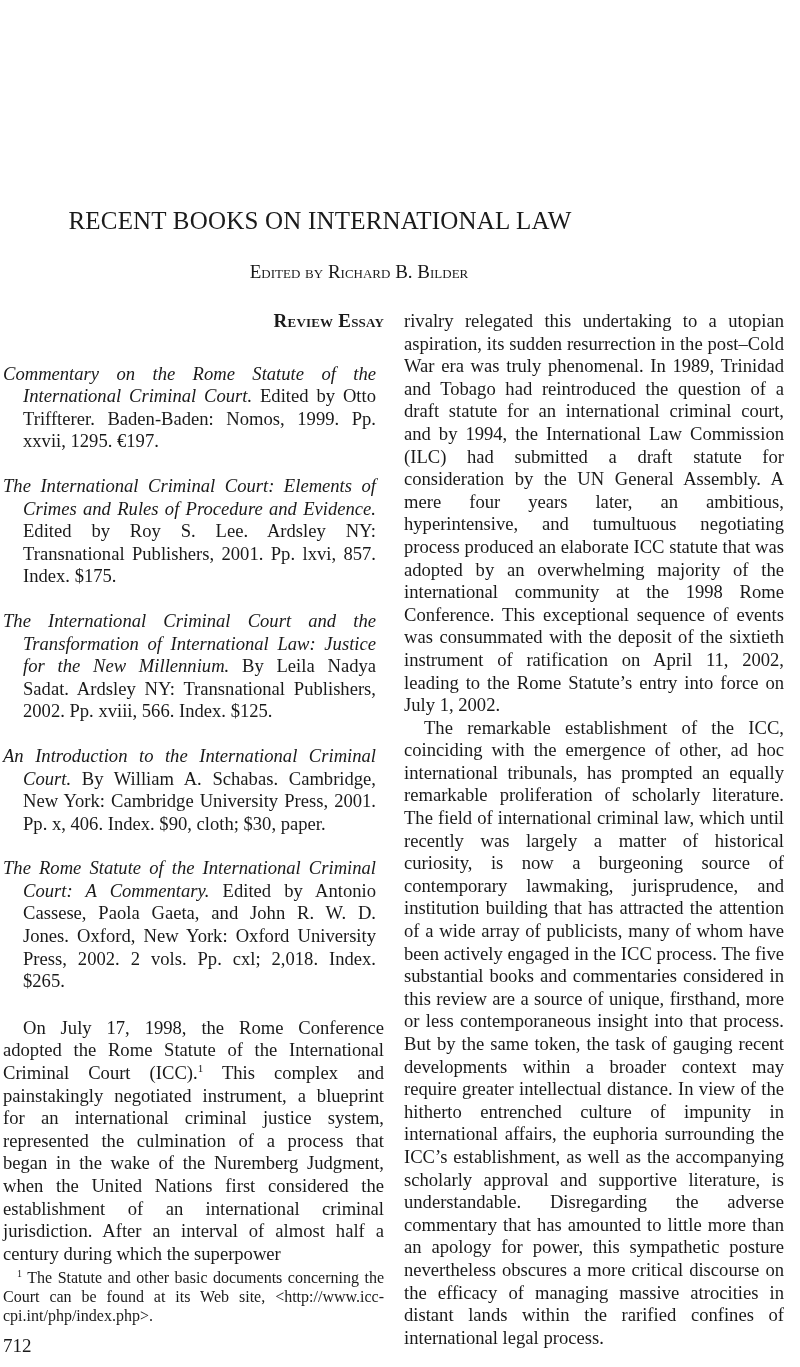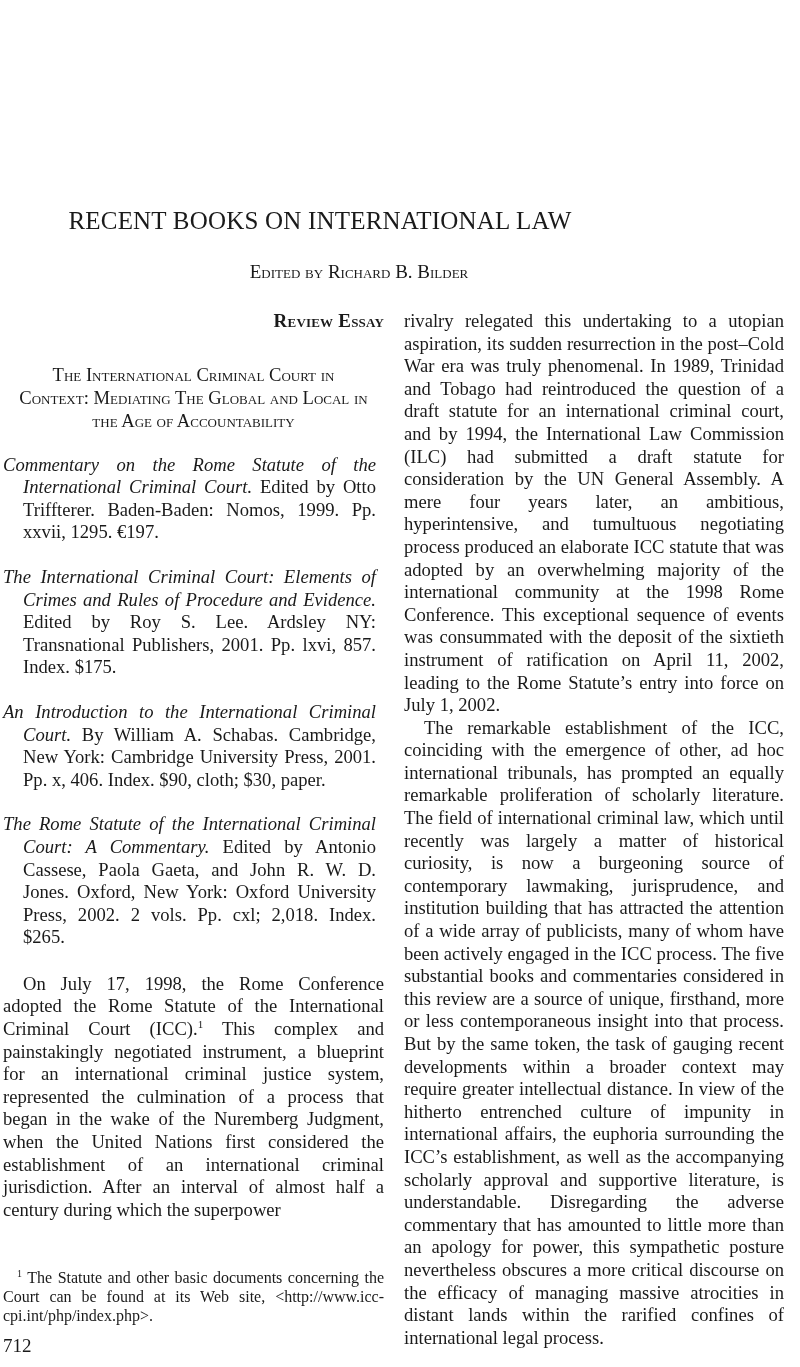--- a/index.html
+++ b/index.html
@@ -46,24 +46,24 @@
     }
   </style>
 </head>
 <body>
 
 <h1 class="title">RECENT BOOKS ON INTERNATIONAL LAW</h1>
 <div class="editor">Edited by Richard B. Bilder</div>
 
 <div class="col col-left">
   <div class="section-label">Review Essay</div>
-  <div class="essay-title">The International Criminal Court in Context: Mediating The Global and Local in the Age of Accountability</div>
 
   <div class="book"><i>Commentary on the Rome Statute of the International Criminal Court.</i><span> Edited by Otto Triffterer. Baden-Baden: Nomos, 1999. Pp. xxvii, 1295. €197.</span></div>
   <div class="book"><i>The International Criminal Court: Elements of Crimes and Rules of Procedure and Evidence.</i><span> Edited by Roy S. Lee. Ardsley NY: Transnational Publishers, 2001. Pp. lxvi, 857. Index. $175.</span></div>
+  <div class="book"><i>The International Criminal Court and the Transformation of International Law: Justice for the New Millennium.</i><span> By Leila Nadya Sadat. Ardsley NY: Transnational Publishers, 2002. Pp. xviii, 566. Index. $125.</span></div>
   <div class="book"><i>An Introduction to the International Criminal Court.</i><span> By William A. Schabas. Cambridge, New York: Cambridge University Press, 2001. Pp. x, 406. Index. $90, cloth; $30, paper.</span></div>
   <div class="book" style="margin-bottom:24px;"><i>The Rome Statute of the International Criminal Court: A Commentary.</i><span> Edited by Antonio Cassese, Paola Gaeta, and John R. W. D. Jones. Oxford, New York: Oxford University Press, 2002. 2 vols. Pp. cxl; 2,018. Index. $265.</span></div>
 
   <p class="body"><span>On July 17, 1998, the Rome Conference adopted the Rome Statute of the International Criminal Court (ICC).</span><sup>1</sup><span> This complex and painstakingly negotiated instrument, a blueprint for an international criminal justice system, represented the culmination of a process that began in the wake of the Nuremberg Judgment, when the United Nations first considered the establishment of an international criminal jurisdiction. After an interval of almost half a century during which the superpower</span></p>
 </div>
 
 <div class="col col-right">
   <p class="body noindent">rivalry relegated this undertaking to a utopian aspiration, its sudden resurrection in the post–Cold War era was truly phenomenal. In 1989, Trinidad and Tobago had reintroduced the question of a draft statute for an international criminal court, and by 1994, the International Law Commission (ILC) had submitted a draft statute for consideration by the UN General Assembly. A mere four years later, an ambitious, hyperintensive, and tumultuous negotiating process produced an elaborate ICC statute that was adopted by an overwhelming majority of the international community at the 1998 Rome Conference. This exceptional sequence of events was consummated with the deposit of the sixtieth instrument of ratification on April 11, 2002, leading to the Rome Statute’s entry into force on July 1, 2002.</p>
   <p class="body">The remarkable establishment of the ICC, coinciding with the emergence of other, ad hoc international tribunals, has prompted an equally remarkable proliferation of scholarly literature. The field of international criminal law, which until recently was largely a matter of historical curiosity, is now a burgeoning source of contemporary lawmaking, jurisprudence, and institution building that has attracted the attention of a wide array of publicists, many of whom have been actively engaged in the ICC process. The five substantial books and commentaries considered in this review are a source of unique, firsthand, more or less contemporaneous insight into that process. But by the same token, the task of gauging recent developments within a broader context may require greater intellectual distance. In view of the hitherto entrenched culture of impunity in international affairs, the euphoria surrounding the ICC’s establishment, as well as the accompanying scholarly approval and supportive literature, is understandable. Disregarding the adverse commentary that has amounted to little more than an apology for power, this sympathetic posture nevertheless obscures a more critical discourse on the efficacy of managing massive atrocities in distant lands within the rarified confines of international legal process.</p>
 </div>

